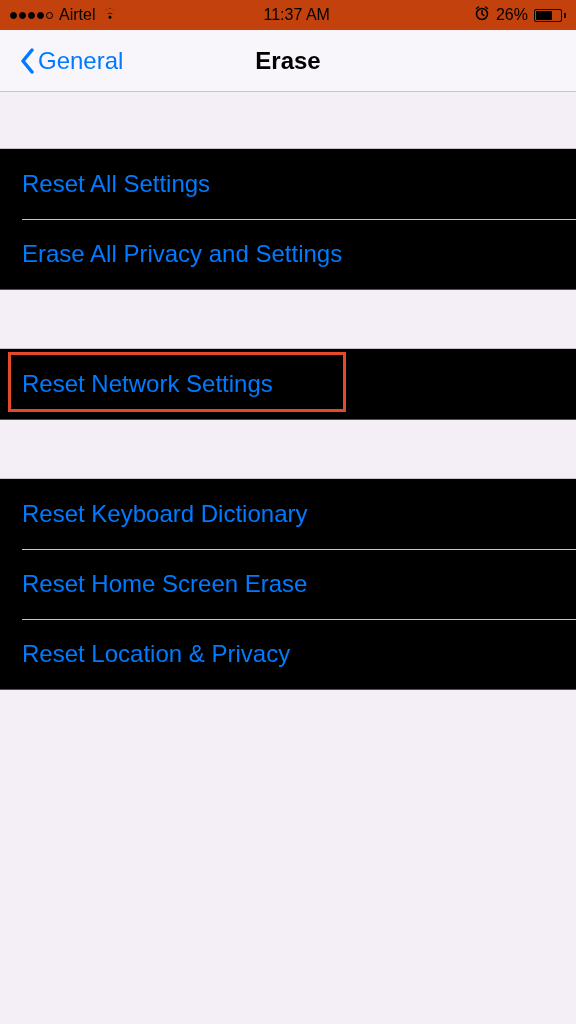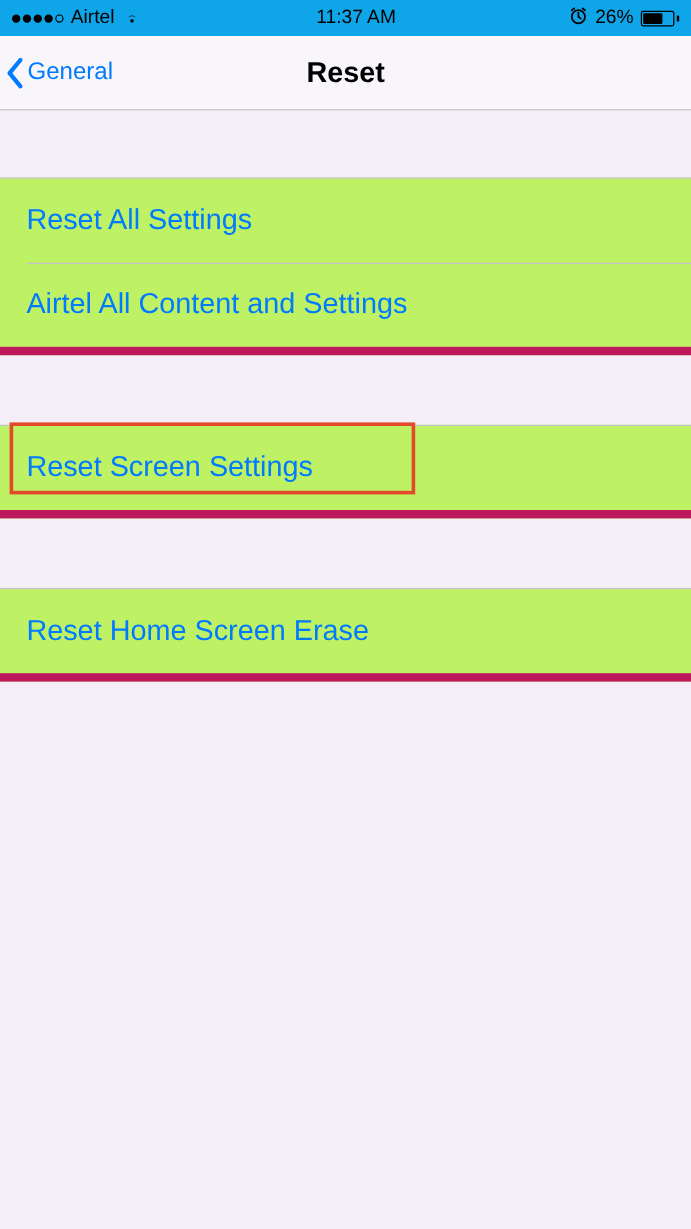--- a/index.html
+++ b/index.html
@@ -8,21 +8,21 @@
 
     
     .status-bar {
       height: 30px;
       display: flex;
       align-items: center;
       justify-content: space-between;
       padding: 0 10px;
       font-size: 16px;
       font-weight: 500;
-      background: #0ea5e9;
+      background: #c2410c;
     }
     .status-left, .status-right { display: flex; align-items: center; gap: 6px; }
     .status-center { flex: 1; text-align: center; font-weight: 400; }
     .signal-dots { display: flex; gap: 2px; align-items: center; }
     .signal-dots span { width: 7px; height: 7px; border-radius: 50%; border: 1px solid #000; }
     .signal-dots span.filled { background: #000; }
     .wifi-icon svg { width: 18px; height: 14px; }
     .alarm-icon svg { width: 16px; height: 16px; }
     .battery { display: flex; align-items: center; gap: 2px; }
     .battery-body { width: 28px; height: 13px; border: 1.5px solid #000; border-radius: 2px; position: relative; }
@@ -35,41 +35,41 @@
       display: flex;
       align-items: center;
       background: #f9f6fb;
       border-bottom: 1px solid #c7c3cb;
       position: relative;
     }
     .back-button {
       display: flex;
       align-items: center;
       color: #007aff;
-      font-size: 20px;
-      padding-left: 5px;
+      font-size: 24px;
+      padding-left: 20px;
       gap: 4px;
     }
     .back-button svg { width: 14px; height: 26px; }
     .nav-title {
       position: absolute;
       left: 0; right: 0;
       text-align: center;
       font-size: 24px;
       font-weight: 700;
       pointer-events: none;
     }
 
     
     .group-spacer { height: 56px; }
     .group-spacer.small { height: 58px; }
     .group {
-      background: #bef264;
+      background: #000000;
       border-top: 1px solid #c7c3cb;
-      border-bottom: 7px solid #be185d;
+      border-bottom: 1px solid #be185d;
     }
     .cell {
       height: 70px;
       display: flex;
       align-items: center;
       padding: 0 22px;
       color: #007aff;
       font-size: 24px;
       position: relative;
     }
@@ -124,40 +124,46 @@
   </div>
 </div>
 
 <div class="nav-header">
   <div class="back-button">
     <svg viewBox="0 0 14 26">
         <path d="M12 2L3 13l9 11" fill="none" stroke="#007aff" stroke-width="3.5" stroke-linecap="round" stroke-linejoin="round"></path>
       </svg>
     <span>General</span>
   </div>
-  <div class="nav-title">Reset</div>
+  <div class="nav-title">Erase</div>
 </div>
 
 <div class="group-spacer"></div>
 <div class="group">
   <div class="cell">
     <span>Reset All Settings</span>
   </div>
   <div class="cell">
-    <span>Airtel All Content and Settings</span>
+    <span>Erase All Privacy and Settings</span>
   </div>
 </div>
 
 <div class="group-spacer small"></div>
 <div class="group">
   <div class="cell">
-    <span>Reset Screen Settings</span>
+    <span>Reset Network Settings</span>
   </div>
 </div>
 
 <div class="group-spacer small"></div>
 <div class="group">
   <div class="cell">
+    <span>Reset Keyboard Dictionary</span>
+  </div>
+  <div class="cell">
     <span>Reset Home Screen Erase</span>
+  </div>
+  <div class="cell">
+    <span>Reset Location &amp; Privacy</span>
   </div>
 </div>
 
 <div class="highlight-box" style="left: 8px; top: 352px; width: 338px; height: 60px;"></div>
 
 </body></html>

